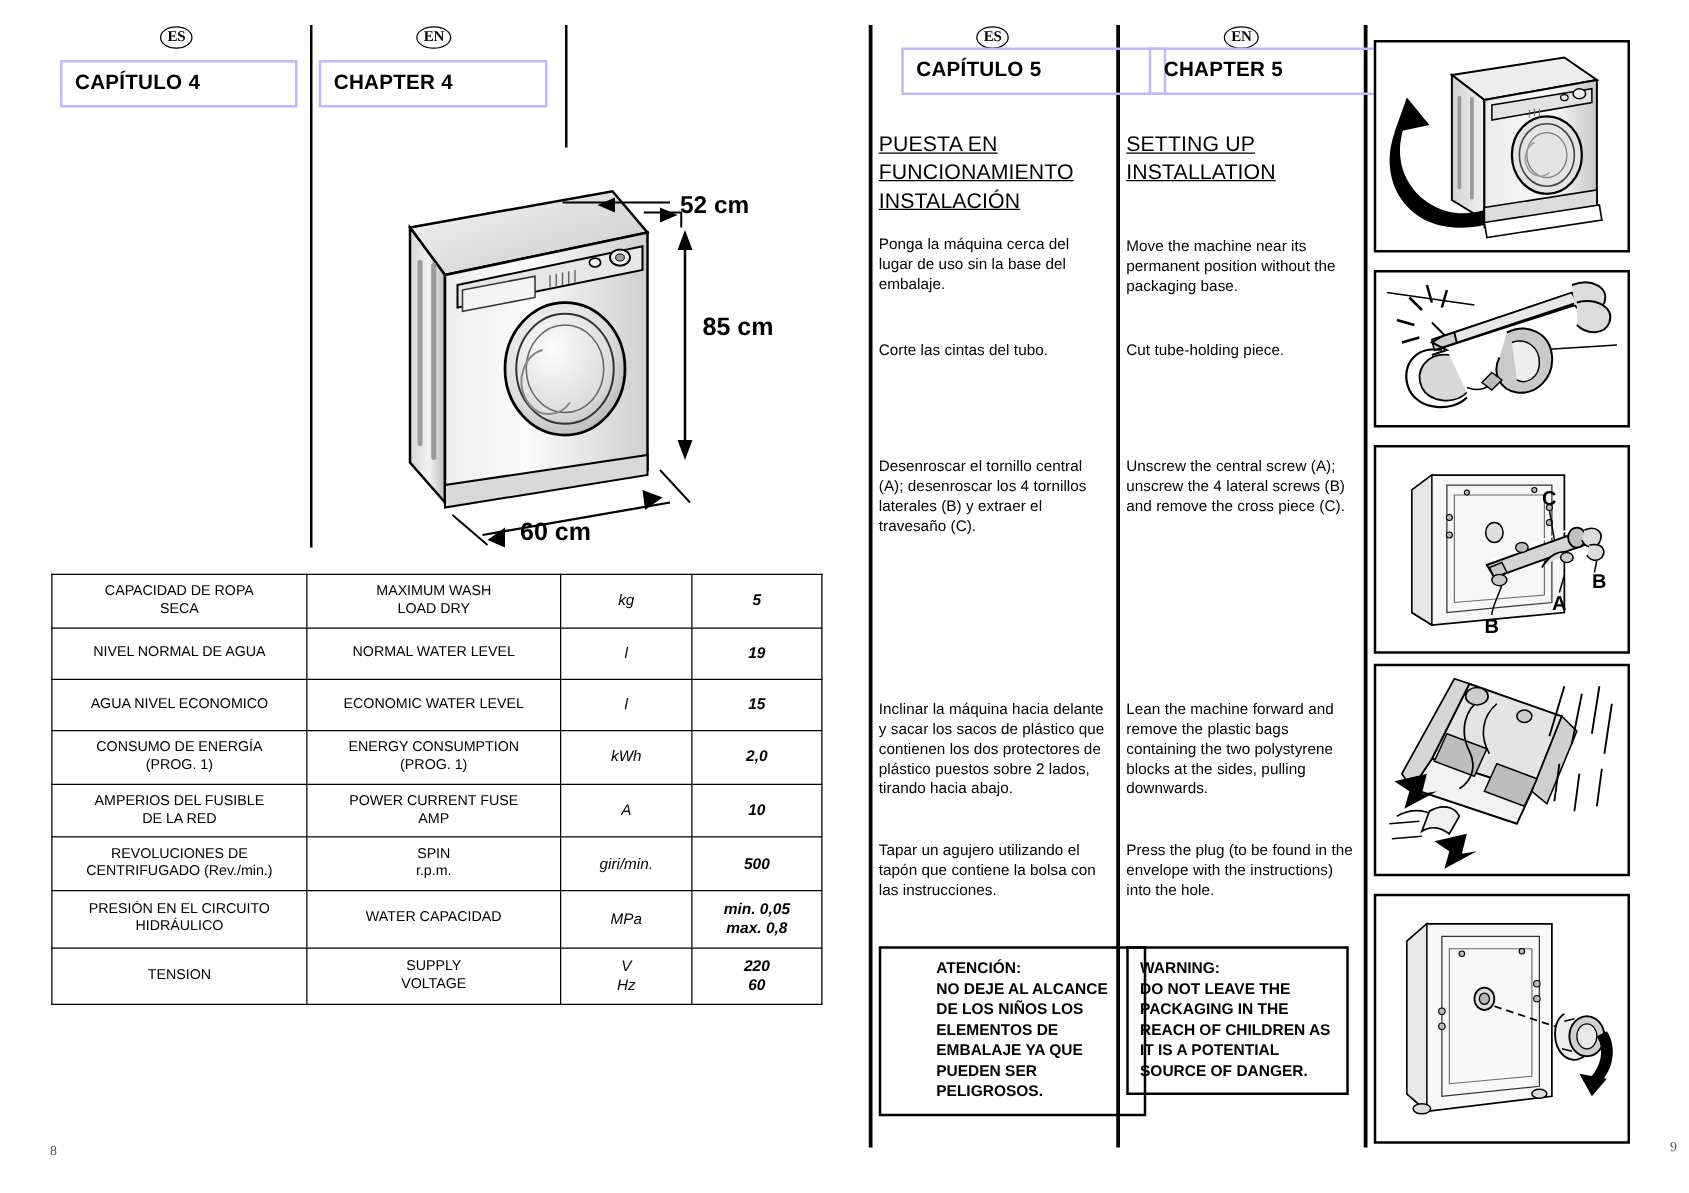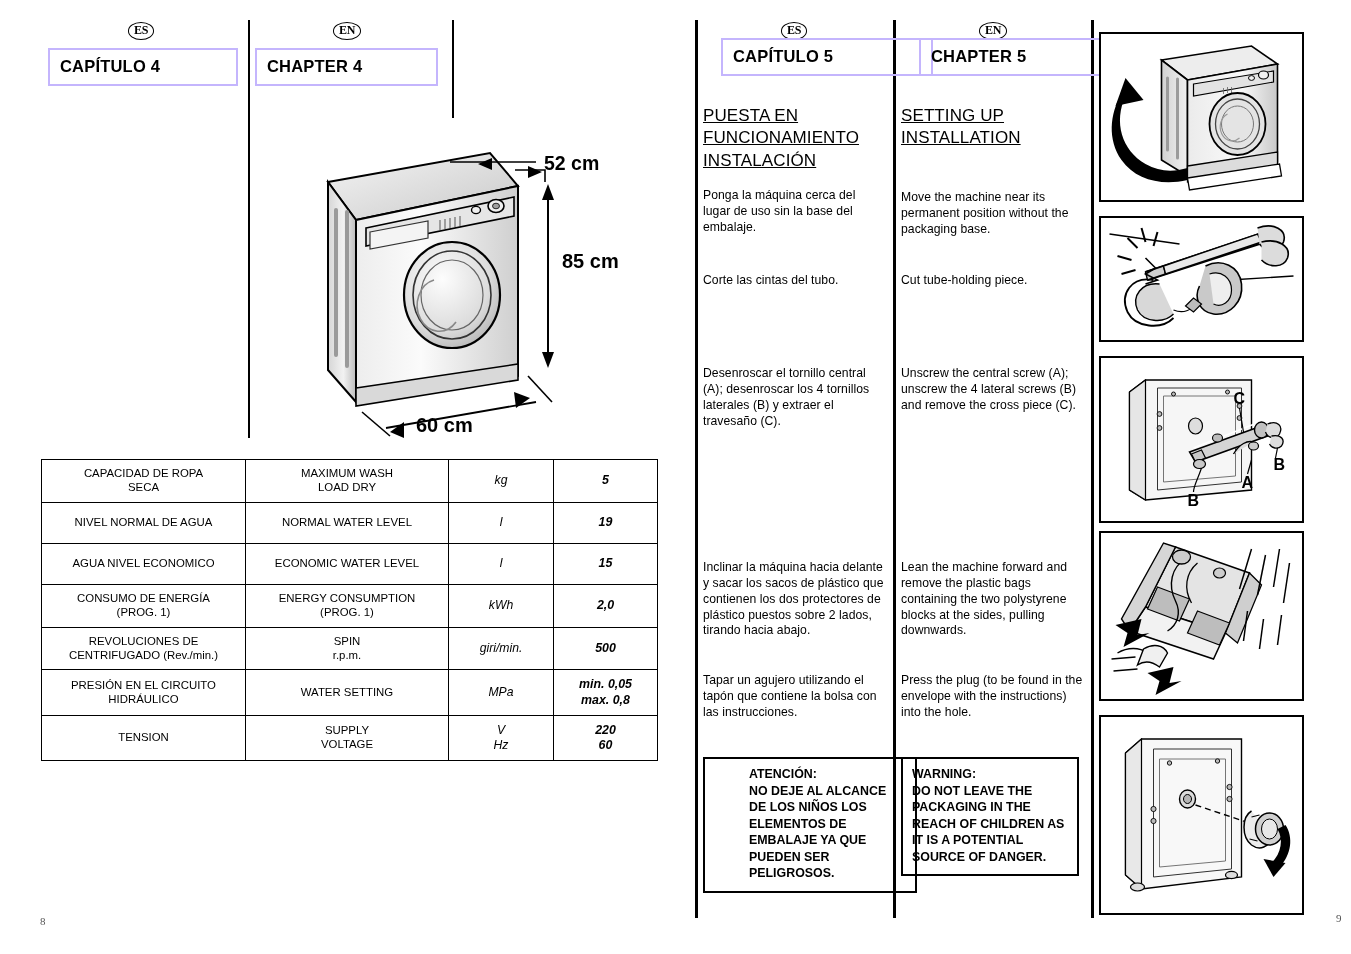--- a/index.html
+++ b/index.html
@@ -231,31 +231,39 @@
           </tr>
           <tr>
             <td class="c-es" style="white-space: pre-line;">CONSUMO DE ENERGÍA
 (PROG. 1)</td>
             <td class="c-en" style="white-space: pre-line;">ENERGY CONSUMPTION
 (PROG. 1)</td>
             <td class="c-unit" style="white-space: pre-line;">kWh</td>
             <td class="c-val" style="white-space: pre-line;">2,0</td>
           </tr>
           <tr>
+            <td class="c-es" style="white-space: pre-line;">AMPERIOS DEL FUSIBLE
+DE LA RED</td>
+            <td class="c-en" style="white-space: pre-line;">POWER CURRENT FUSE
+AMP</td>
+            <td class="c-unit" style="white-space: pre-line;">A</td>
+            <td class="c-val" style="white-space: pre-line;">10</td>
+          </tr>
+          <tr>
             <td class="c-es" style="white-space: pre-line;">REVOLUCIONES DE
 CENTRIFUGADO (Rev./min.)</td>
             <td class="c-en" style="white-space: pre-line;">SPIN
 r.p.m.</td>
             <td class="c-unit" style="white-space: pre-line;">giri/min.</td>
             <td class="c-val" style="white-space: pre-line;">500</td>
           </tr>
           <tr>
             <td class="c-es" style="white-space: pre-line;">PRESIÓN EN EL CIRCUITO
 HIDRÁULICO</td>
-            <td class="c-en" style="white-space: pre-line;">WATER SETTING</td>
+            <td class="c-en" style="white-space: pre-line;">WATER CAPACIDAD</td>
             <td class="c-unit" style="white-space: pre-line;">MPa</td>
             <td class="c-val" style="white-space: pre-line;">min. 0,05
 max. 0,8</td>
           </tr>
           <tr>
             <td class="c-es" style="white-space: pre-line;">TENSION</td>
             <td class="c-en" style="white-space: pre-line;">SUPPLY
 VOLTAGE</td>
             <td class="c-unit" style="white-space: pre-line;">V
 Hz</td>

